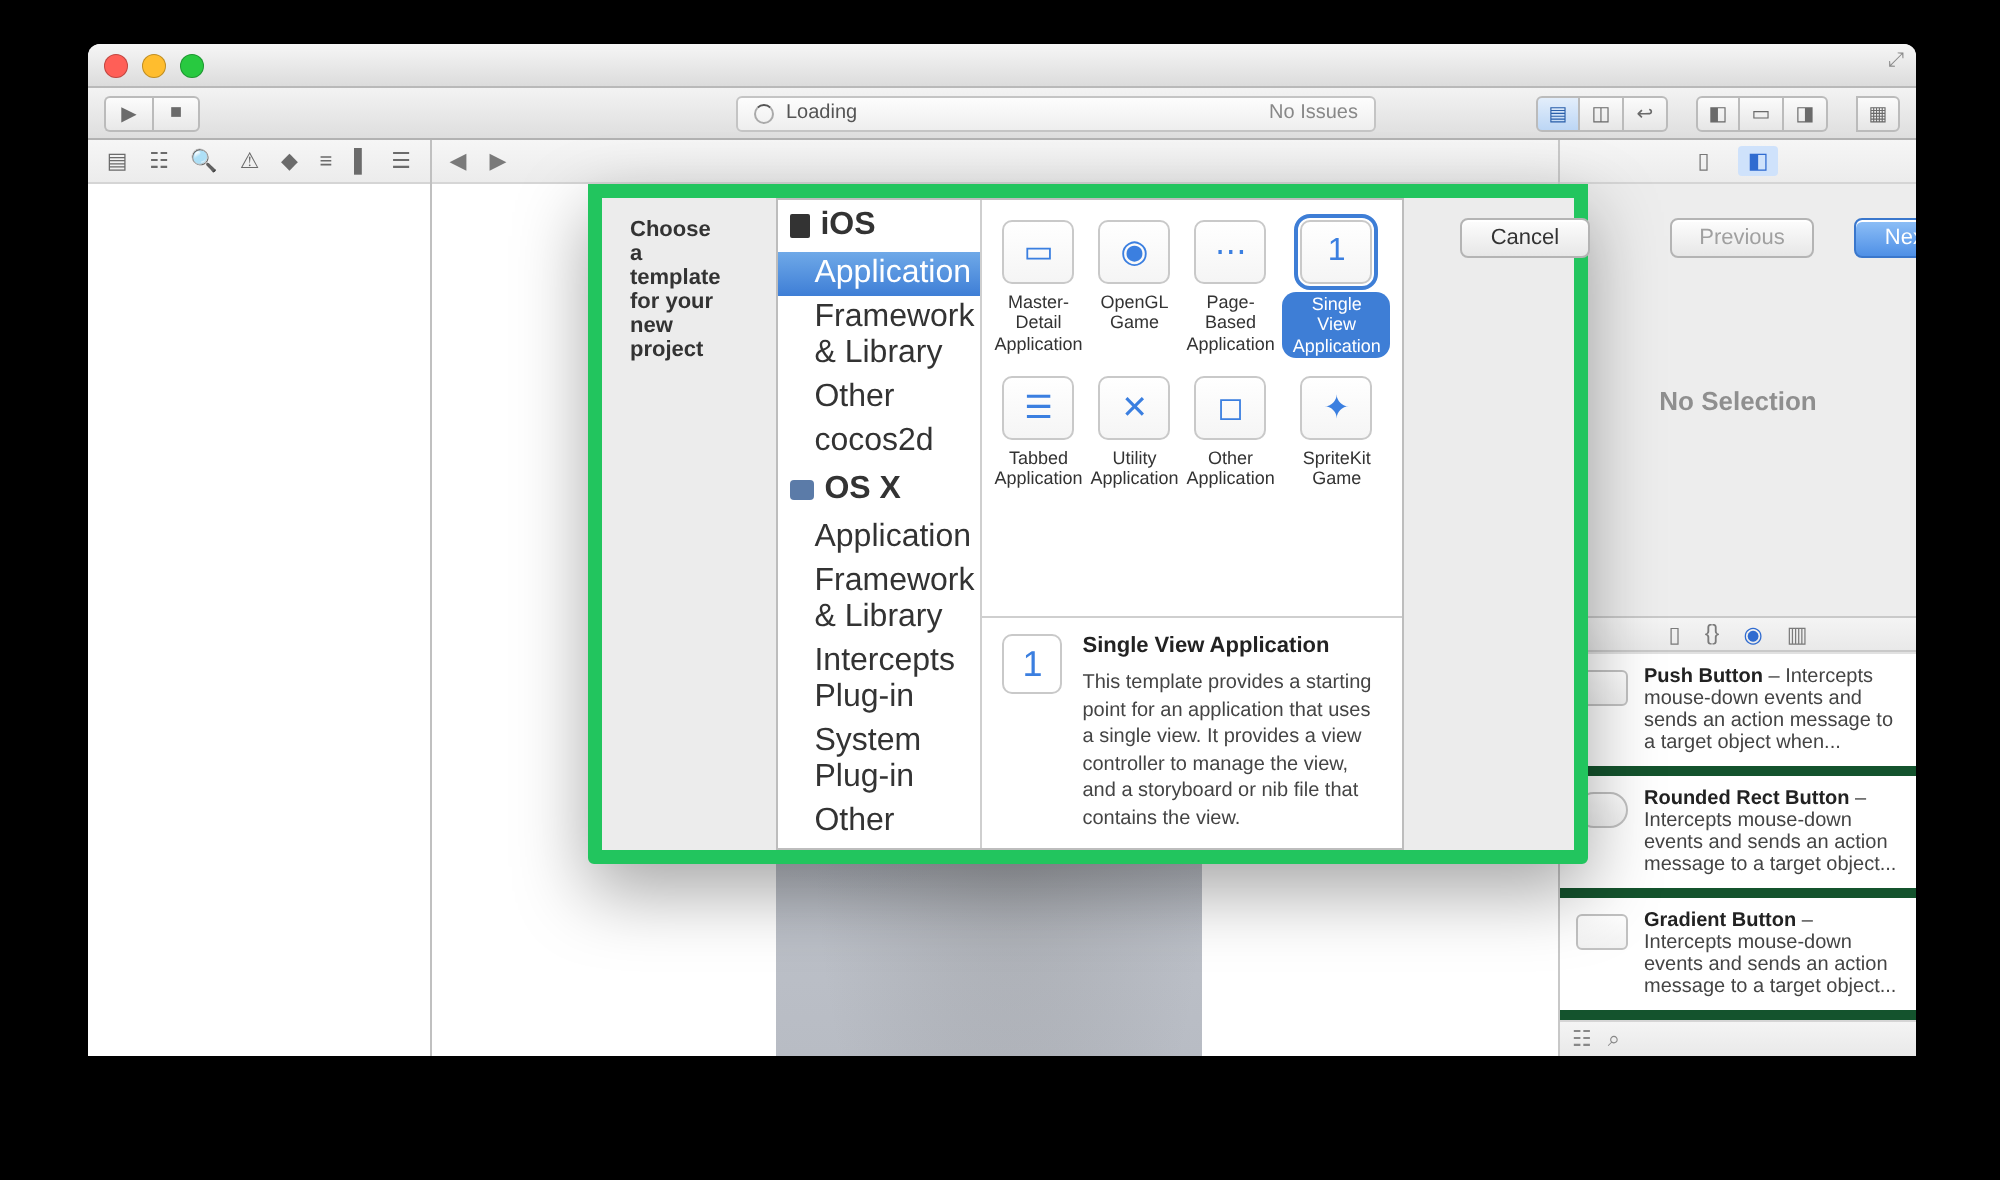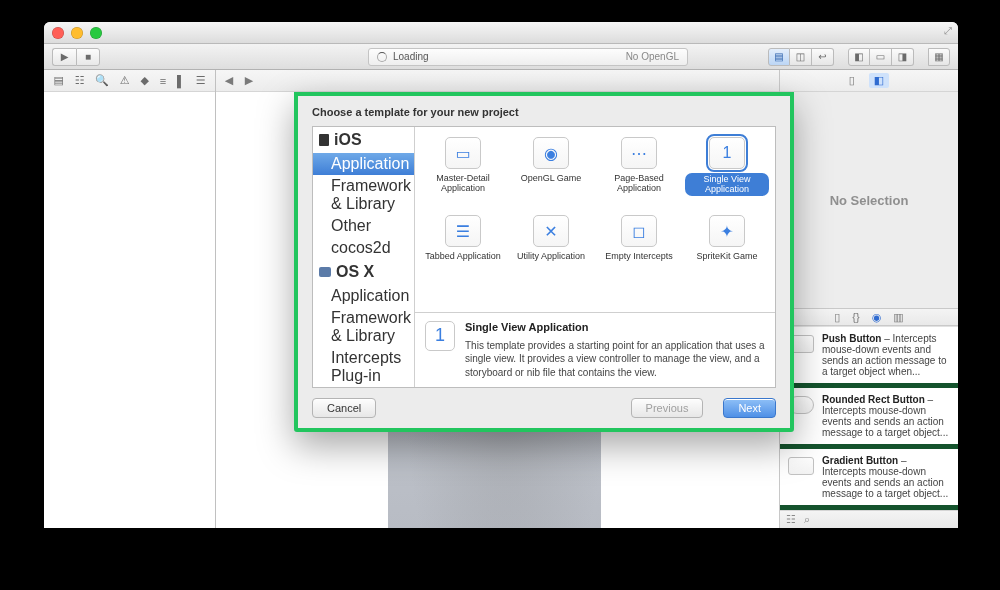--- a/index.html
+++ b/index.html
@@ -67,22 +67,22 @@
   .lib-tabs { height:18px; border-top:1px solid #c9c9c9; border-bottom:1px solid #c9c9c9; background:linear-gradient(#f4f4f4,#e9e9e9); display:flex; align-items:center; justify-content:center; gap:12px; font-size:11px; color:#7a7a7a;}
   .lib-list { background:#fff; border-top:1px solid #e1e1e1; }
   .lib-item { display:flex; gap:8px; padding:6px 8px; border-bottom:5px solid #14532d; font-size:10px; color:#444;}
   .lib-item .thumb{ width:26px; height:18px; border:1px solid #c2c2c2; border-radius:3px; background:linear-gradient(#fff,#f2f2f2); flex-shrink:0; margin-top:2px;}
   .lib-item b{font-size:10px; color:#222;}
   .lib-foot{ height:18px; background:linear-gradient(#f4f4f4,#e9e9e9); border-top:1px solid #d5d5d5; display:flex; align-items:center; gap:8px; padding:0 6px; font-size:11px; color:#888;}
 
   
   .sheet {
     position:absolute; left:250px; top:70px; width:500px; height:340px; background:#ececec;
-    border:4px solid #22c55e; box-shadow:0 14px 36px rgba(0,0,0,.35); border-radius:0 0 3px 3px;
-    display:flex; flex-direction:column;
+    border:7px solid #22c55e; box-shadow:0 14px 36px rgba(0,0,0,.35); border-radius:0 0 3px 3px;
+    display:flex; flex-direction:row;
   }
   .sheet-title { font-size:11px; font-weight:bold; color:#333; padding:10px 14px 8px; }
   .sheet-main { flex:1; display:flex; border-top:1px solid #cfcfcf; border-bottom:1px solid #cfcfcf; background:#fff; margin:0 14px; border:1px solid #bdbdbd; min-height:0;}
   .cat-col { width:102px; border-right:1px solid #cfcfcf; background:#fff; font-size:16px; overflow:auto;}
   .cat-head { display:flex; align-items:center; gap:5px; padding:4px 6px; font-weight:bold; color:#333;}
   .cat-head .ico{width:10px;height:12px;background:#333;border-radius:1px;display:inline-block;}
   .cat-item { padding:2px 6px 2px 18px; color:#333; cursor:default;}
   .cat-item.sel { background:linear-gradient(#6fa9e8,#3e7ed6); color:#fff; }
   .tmpl-area { flex:1; display:flex; flex-direction:column; min-height:0;}
   .tmpl-grid { flex:1; display:grid; grid-template-columns: repeat(4, 1fr); grid-auto-rows: 78px; padding:6px 4px; overflow:auto; align-content:start;}
@@ -125,21 +125,21 @@
   </div>
 
   <div class="toolbar">
     <div class="runstop">
       <div class="tbtn left">▶</div>
       <div class="tbtn right">■</div>
     </div>
     <div class="statusbar">
       <span class="spn"></span>
       <span>Loading</span>
-      <span class="right">No OpenGL</span>
+      <span class="right">No Issues</span>
     </div>
     <div class="seggroup">
       <div class="seg first active">▤</div>
       <div class="seg">◫</div>
       <div class="seg last">↩</div>
     </div>
     <div class="seggroup" style="margin-left:6px">
       <div class="seg first">◧</div>
       <div class="seg">▭</div>
       <div class="seg last">◨</div>
@@ -250,21 +250,21 @@
           <div class="tmpl">
               <div class="tbox">☰</div>
               <div class="tname">Tabbed Application</div>
             </div>
           <div class="tmpl">
               <div class="tbox">✕</div>
               <div class="tname">Utility Application</div>
             </div>
           <div class="tmpl">
               <div class="tbox">◻</div>
-              <div class="tname">Empty Intercepts</div>
+              <div class="tname">Other Application</div>
             </div>
           <div class="tmpl">
               <div class="tbox">✦</div>
               <div class="tname">SpriteKit Game</div>
             </div>
         </div>
         <div class="tmpl-detail">
           <div class="dico">1</div>
           <div>
             <div class="dtitle">Single View Application</div>

